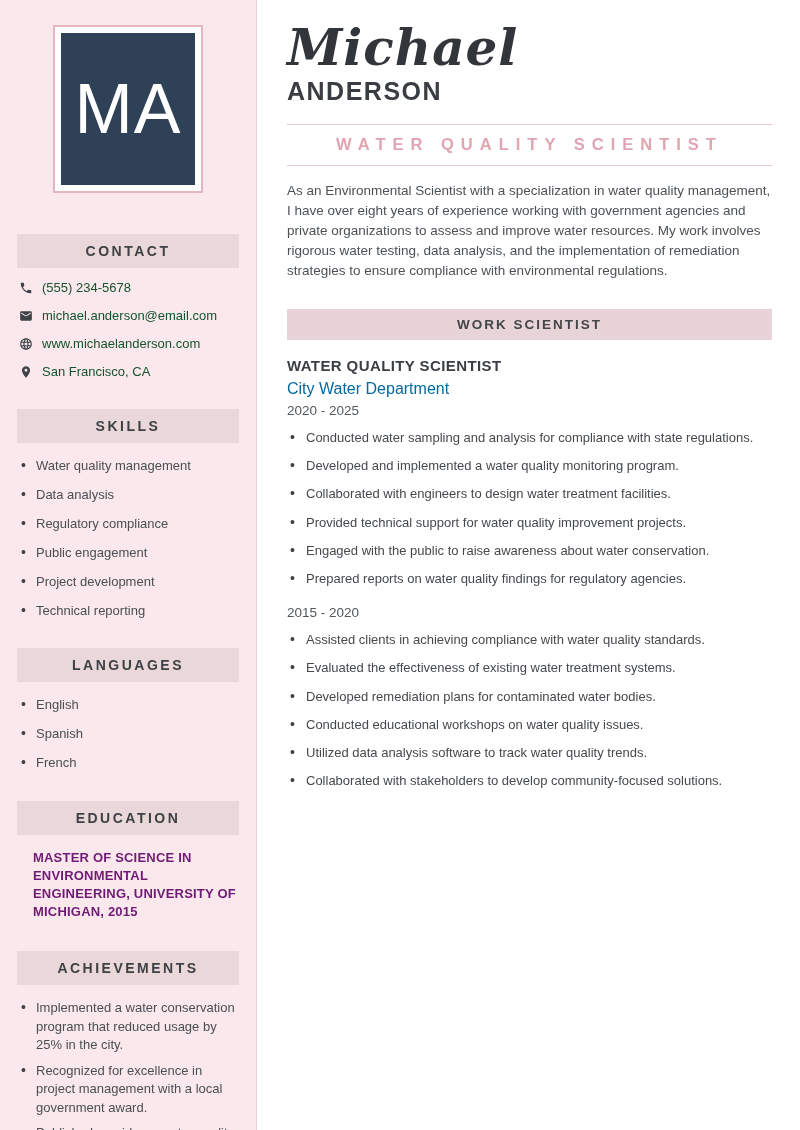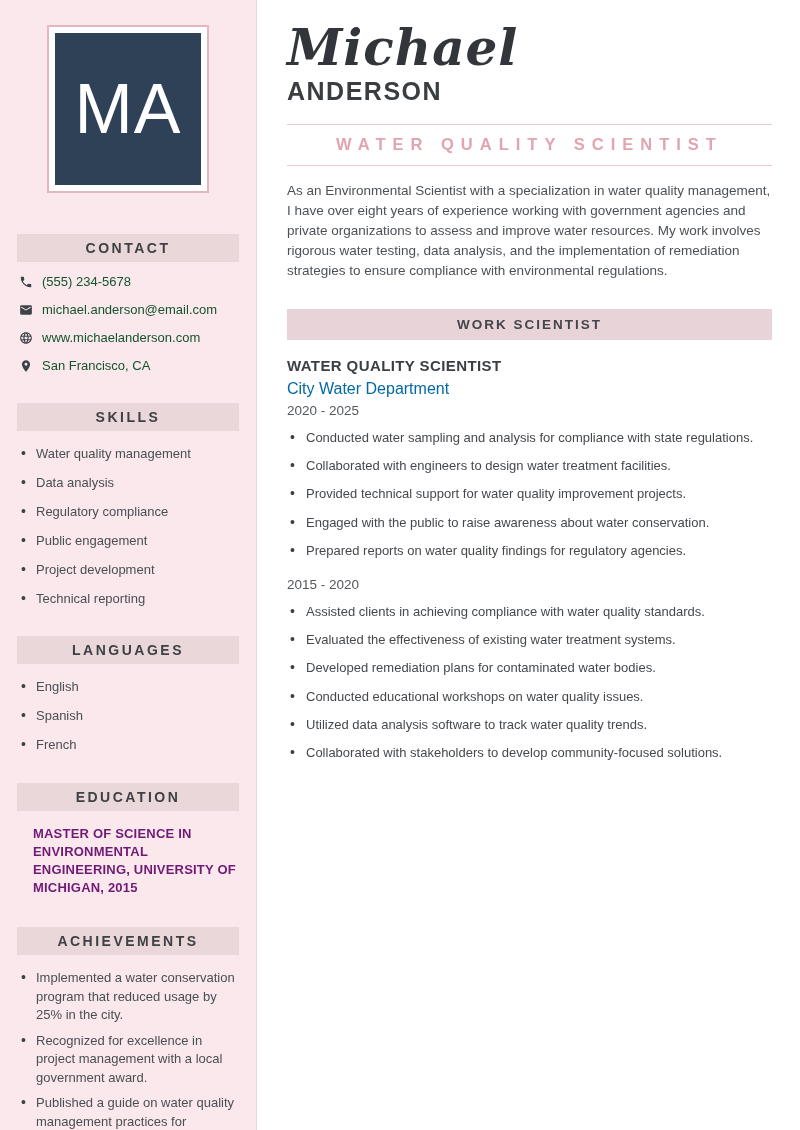--- a/index.html
+++ b/index.html
@@ -7,33 +7,33 @@
   body { font-family:"Liberation Sans","DejaVu Sans",sans-serif; color:#3d4246; }
 
   .page { width:800px; min-height:1130px; display:flex; background:#ffffff; }
 
   
   .sidebar {
     width:257px; min-height:1130px; background:#fae8ec;
     border-right:1px solid #e6d6da; padding:25px 17px 20px 17px; flex-shrink:0;
   }
   .monogram-frame {
-    width:162px; height:168px; margin:0 auto 41px auto;
+    width:150px; height:168px; margin:0 auto 41px auto;
     background:#ffffff; border:2px solid #e4b6be; padding:6px;
   }
   .monogram-box {
     width:100%; height:100%; background:#2e4156;
     display:flex; align-items:center; justify-content:center;
   }
   .monogram-box span {
     color:#ffffff; font-size:70px; font-weight:500; letter-spacing:1px; line-height:1;
   }
 
   .side-band {
-    background:#e9d7da; height:28px; display:flex; align-items:center; justify-content:center;
+    background:#e9d7da; height:34px; display:flex; align-items:center; justify-content:center;
     font-weight:bold; font-size:14px; letter-spacing:2.5px; color:#3e4144;
   }
   .contact-list { margin:12px 0 30px 2px; list-style:none; }
   .contact-list li { display:flex; align-items:center; margin-bottom:13px; font-size:13px; color:#14532d; }
   .contact-list .cicon { width:14px; height:14px; margin-right:9px; flex-shrink:0; display:inline-flex; }
   .contact-list .cicon svg { width:14px; height:14px; fill:#3c4247; }
 
   ul.dot-list { list-style:none; margin:14px 0 28px 4px; }
   ul.dot-list li {
     font-size:13px; color:#4a4f53; margin-bottom:10.5px; padding-left:15px; position:relative;
@@ -175,20 +175,21 @@
     <p class="summary">As an Environmental Scientist with a specialization in water quality management, I have over eight years of experience working with government agencies and private organizations to assess and improve water resources. My work involves rigorous water testing, data analysis, and the implementation of remediation strategies to ensure compliance with environmental regulations.</p>
 
     <div class="main-band">WORK SCIENTIST</div>
 
     <section class="job">
       <div class="job-title">WATER QUALITY SCIENTIST</div>
       <div class="job-company">City Water Department</div>
       <div class="job-dates">2020 - 2025</div>
       <ul class="job-bullets">
         <li>Conducted water sampling and analysis for compliance with state regulations.</li>
+        <li>Developed and implemented a water quality monitoring program.</li>
         <li>Collaborated with engineers to design water treatment facilities.</li>
         <li>Provided technical support for water quality improvement projects.</li>
         <li>Engaged with the public to raise awareness about water conservation.</li>
         <li>Prepared reports on water quality findings for regulatory agencies.</li>
       </ul>
     </section>
 
     <section class="job">
       <div class="job-dates">2015 - 2020</div>
       <ul class="job-bullets">

